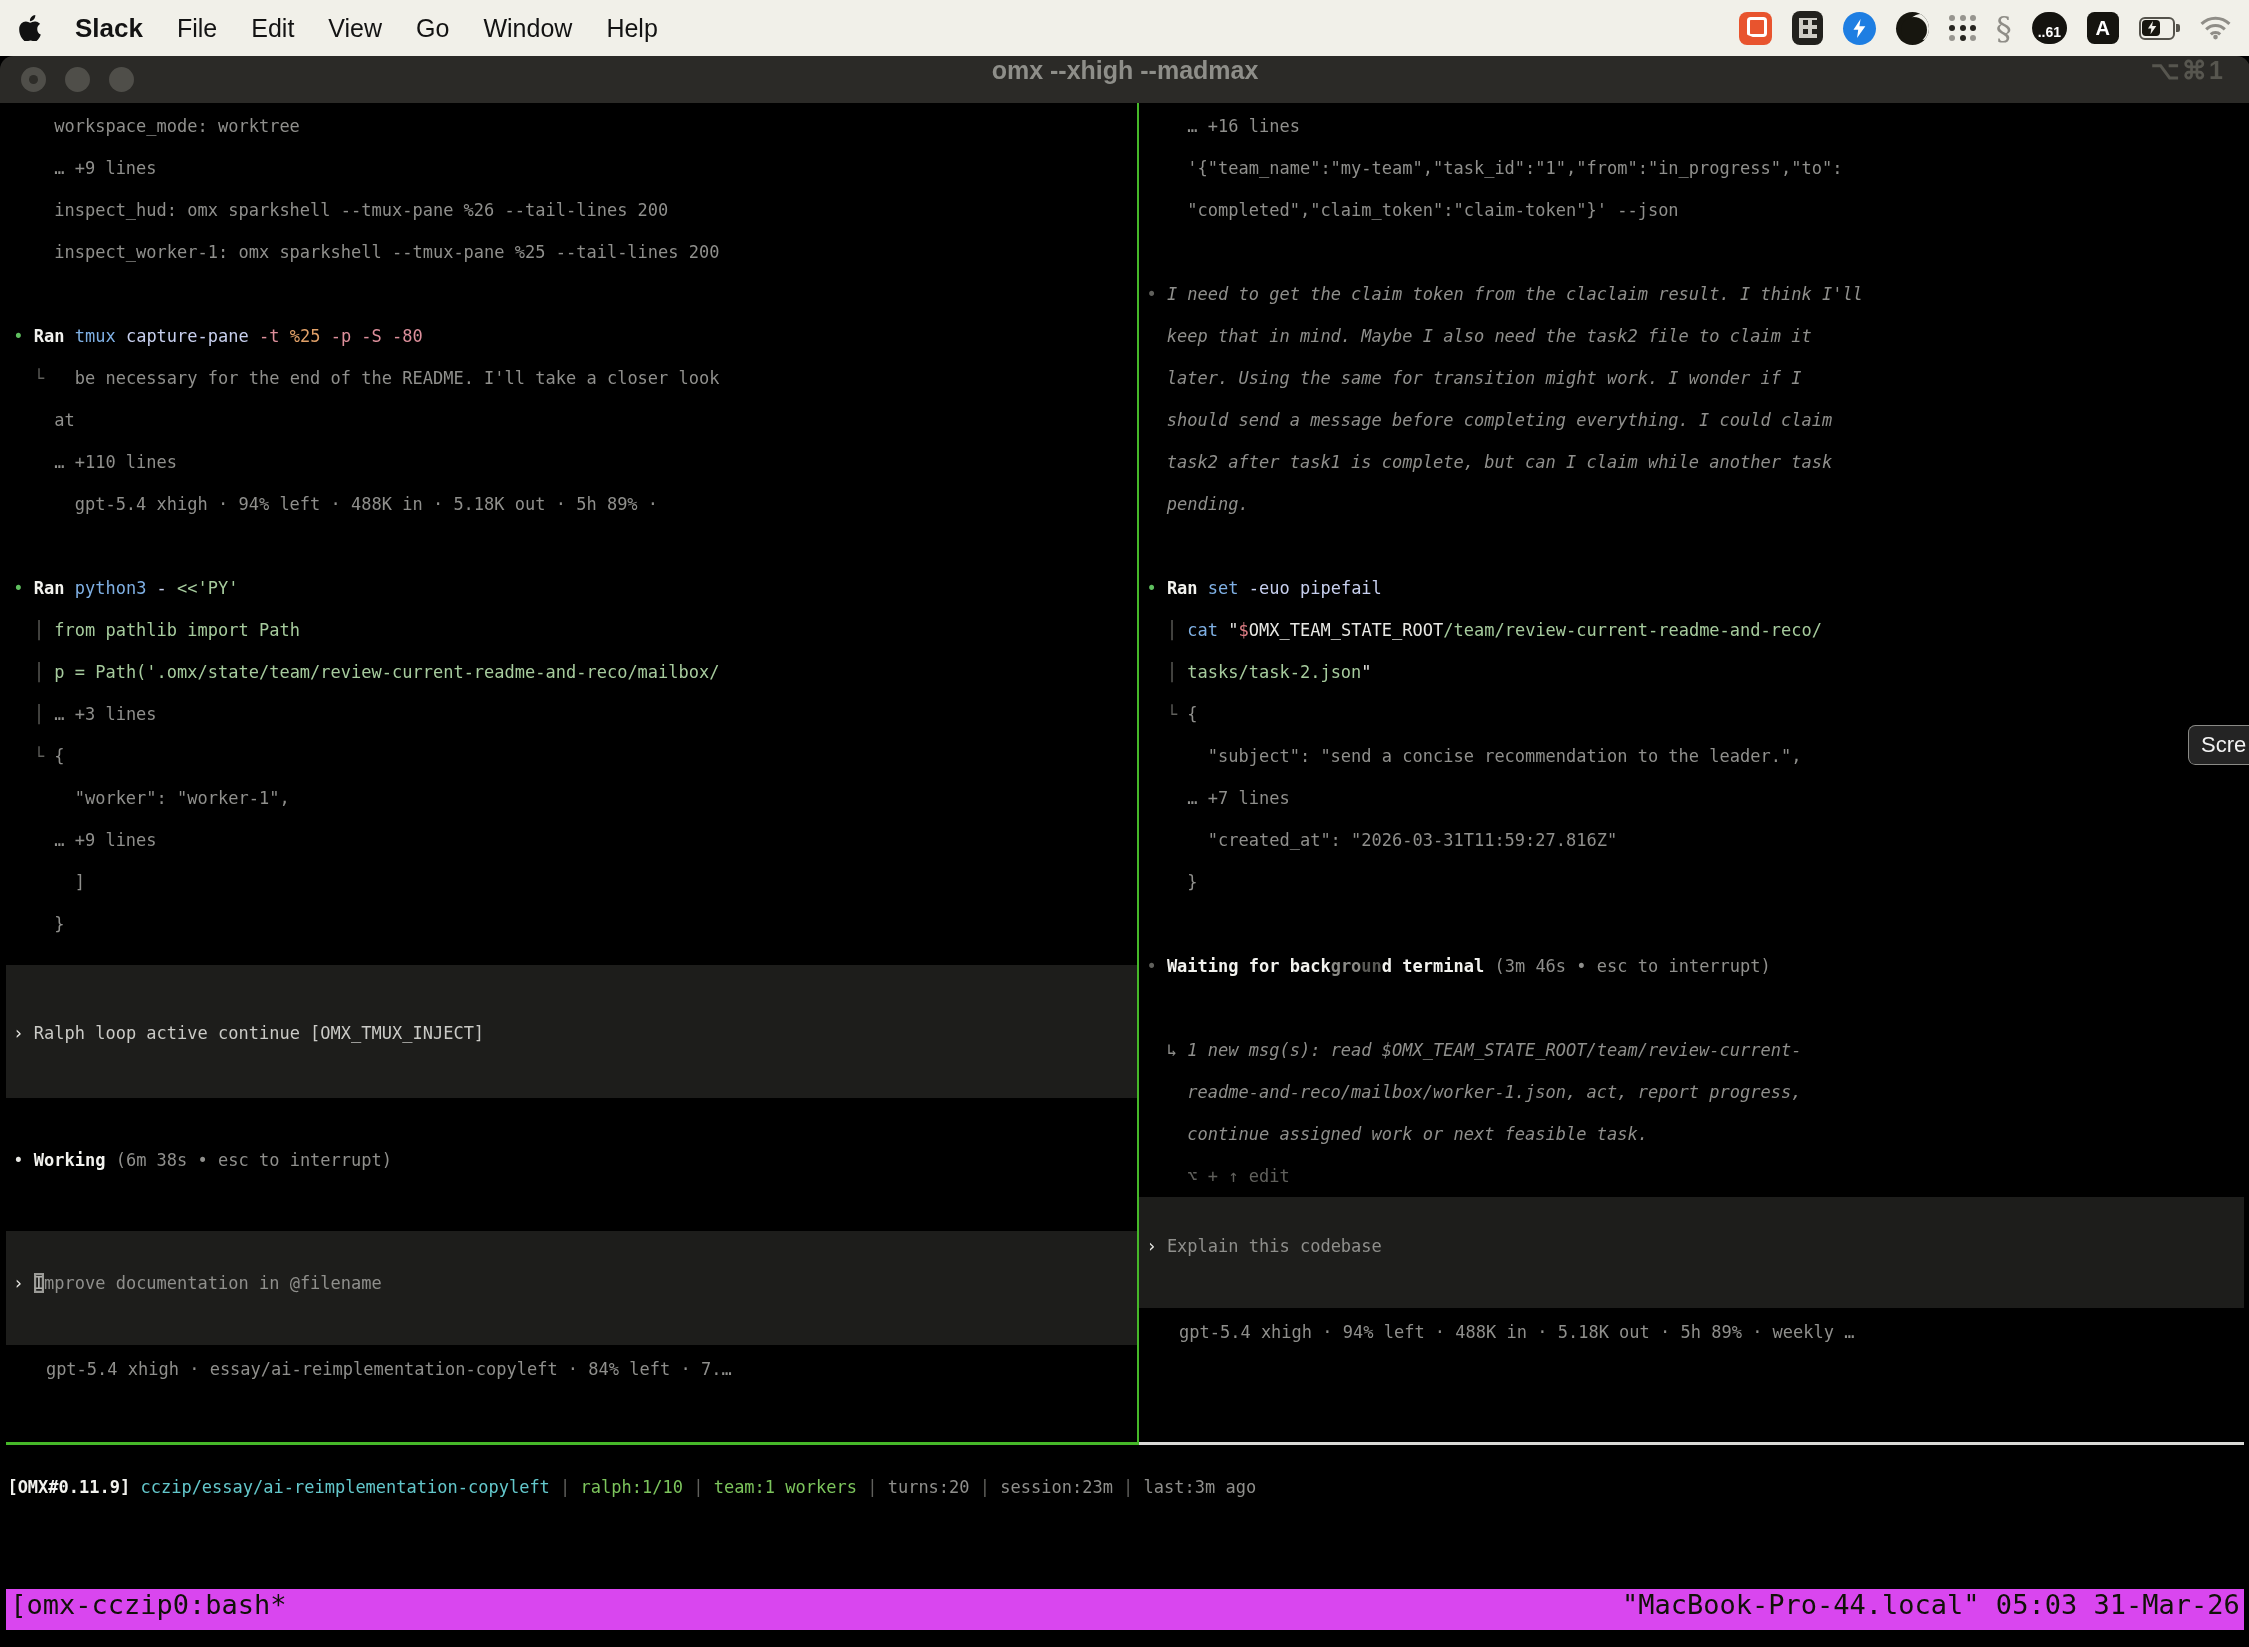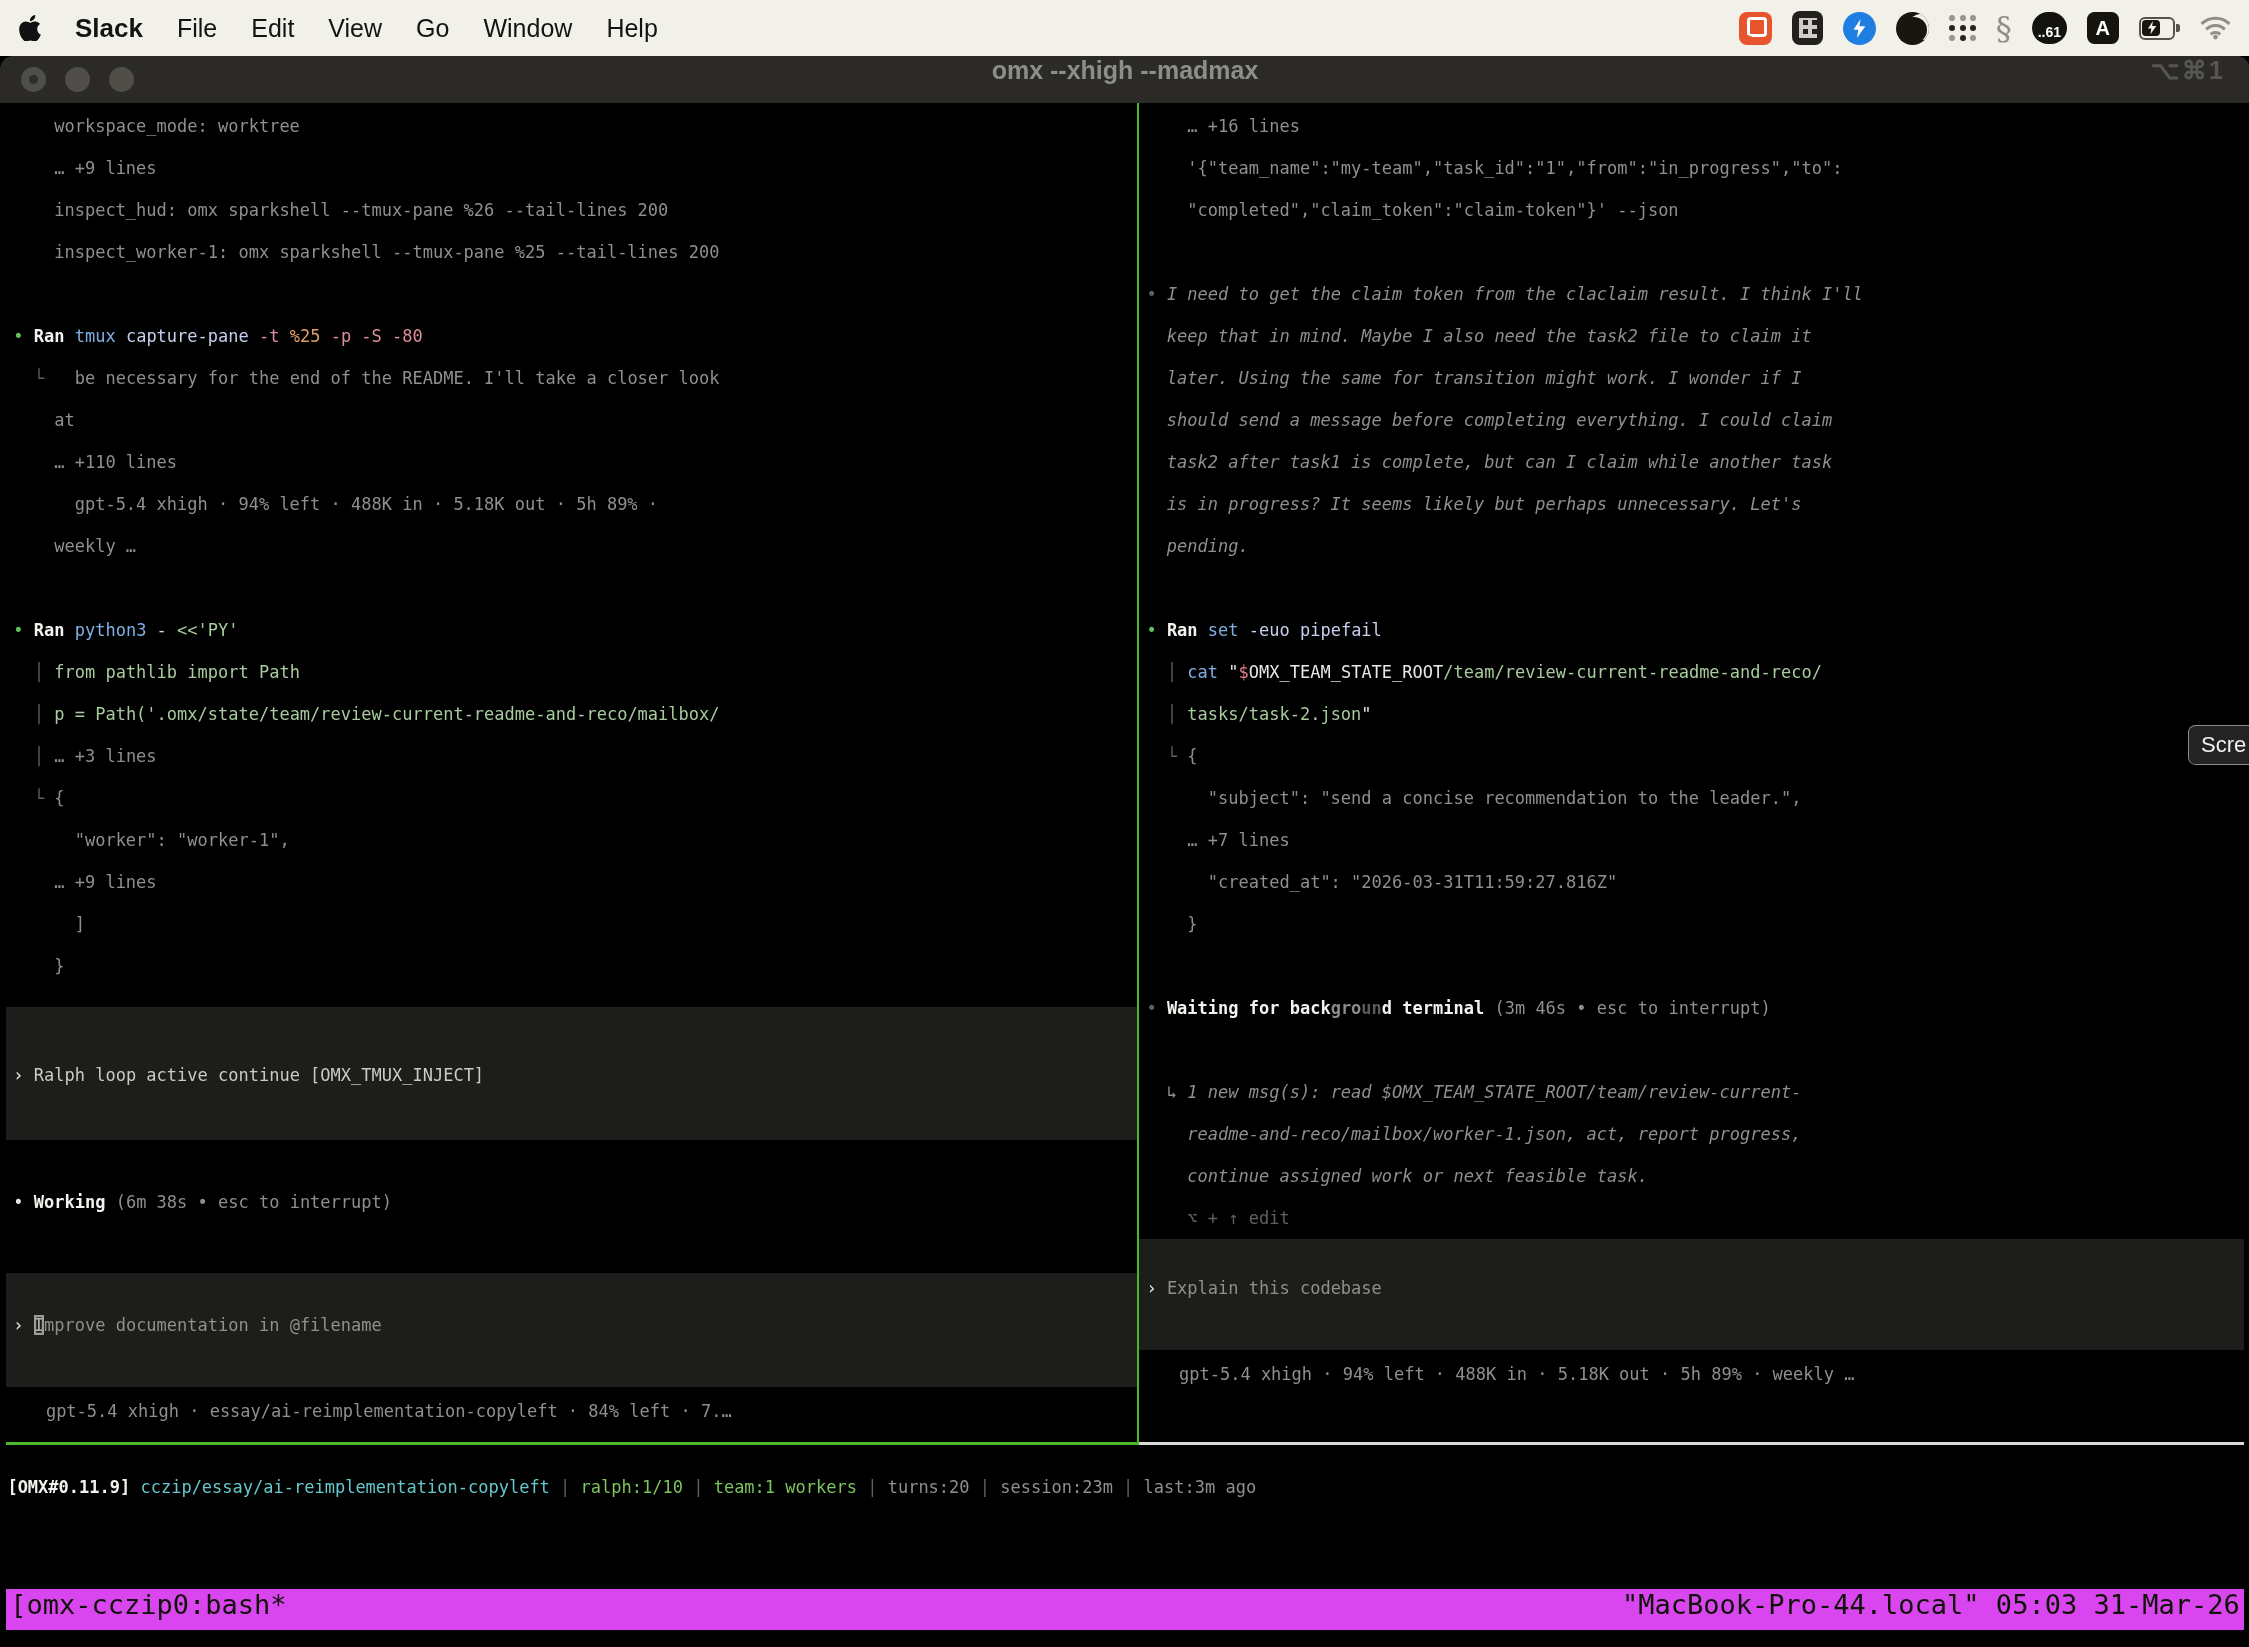--- a/index.html
+++ b/index.html
@@ -186,21 +186,20 @@
           <div class="tl"><span class="seg g">    workspace_mode: worktree</span></div>
           <div class="tl"><span class="seg g">    … +9 lines</span></div>
           <div class="tl"><span class="seg g">    inspect_hud: omx sparkshell --tmux-pane %26 --tail-lines 200</span></div>
           <div class="tl"><span class="seg g">    inspect_worker-1: omx sparkshell --tmux-pane %25 --tail-lines 200</span></div>
           <div class="tl"></div>
           <div class="tl"><span class="seg bgrn">• </span><span class="seg b">Ran </span><span class="seg blu">tmux </span><span class="seg lav">capture-pane </span><span class="seg pnk">-t </span><span class="seg org">%25 </span><span class="seg pnk">-p </span><span class="seg pnk">-S </span><span class="seg pnk">-80</span></div>
           <div class="tl"><span class="seg d">  └   </span><span class="seg g">be necessary for the end of the README. I'll take a closer look</span></div>
           <div class="tl"><span class="seg g">    at</span></div>
           <div class="tl"><span class="seg g">    … +110 lines</span></div>
           <div class="tl"><span class="seg g">      gpt-5.4 xhigh · 94% left · 488K in · 5.18K out · 5h 89% ·</span></div>
-          <div class="tl"><span class="seg g">    weekly …</span></div>
           <div class="tl"></div>
           <div class="tl"><span class="seg bgrn">• </span><span class="seg b">Ran </span><span class="seg blu">python3 </span><span class="seg lav">- </span><span class="seg grn">&lt;&lt;'PY'</span></div>
           <div class="tl"><span class="seg d">  │ </span><span class="seg grn">from pathlib import Path</span></div>
           <div class="tl"><span class="seg d">  │ </span><span class="seg grn">p = Path('.omx/state/team/review-current-readme-and-reco/mailbox/</span></div>
           <div class="tl"><span class="seg d">  │ </span><span class="seg g">… +3 lines</span></div>
           <div class="tl"><span class="seg d">  └ </span><span class="seg g">{</span></div>
           <div class="tl"><span class="seg g">      "worker": "worker-1",</span></div>
           <div class="tl"><span class="seg g">    … +9 lines</span></div>
           <div class="tl"><span class="seg g">      ]</span></div>
           <div class="tl"><span class="seg g">    }</span></div>
@@ -221,21 +220,20 @@
       <div class="stream">
           <div class="tl"><span class="seg g">    … +16 lines</span></div>
           <div class="tl"><span class="seg g">    '{"team_name":"my-team","task_id":"1","from":"in_progress","to":</span></div>
           <div class="tl"><span class="seg g">    "completed","claim_token":"claim-token"}' --json</span></div>
           <div class="tl"></div>
           <div class="tl"><span class="seg d">• </span><span class="seg it">I need to get the claim token from the claclaim result. I think I'll</span></div>
           <div class="tl"><span class="seg it">  keep that in mind. Maybe I also need the task2 file to claim it</span></div>
           <div class="tl"><span class="seg it">  later. Using the same for transition might work. I wonder if I</span></div>
           <div class="tl"><span class="seg it">  should send a message before completing everything. I could claim</span></div>
           <div class="tl"><span class="seg it">  task2 after task1 is complete, but can I claim while another task</span></div>
-          <div class="tl"><span class="seg it">  is in progress? It seems likely but perhaps unnecessary. Let's</span></div>
           <div class="tl"><span class="seg it">  pending.</span></div>
           <div class="tl"></div>
           <div class="tl"><span class="seg bgrn">• </span><span class="seg b">Ran </span><span class="seg blu">set </span><span class="seg lav">-euo pipefail</span></div>
           <div class="tl"><span class="seg d">  │ </span><span class="seg blu">cat </span><span class="seg w">"</span><span class="seg red">$</span><span class="seg w">OMX_TEAM_STATE_ROOT</span><span class="seg grn">/team/review-current-readme-and-reco/</span></div>
           <div class="tl"><span class="seg d">  │ </span><span class="seg grn">tasks/task-2.json</span><span class="seg w">"</span></div>
           <div class="tl"><span class="seg d">  └ </span><span class="seg g">{</span></div>
           <div class="tl"><span class="seg g">      "subject": "send a concise recommendation to the leader.",</span></div>
           <div class="tl"><span class="seg g">    … +7 lines</span></div>
           <div class="tl"><span class="seg g">      "created_at": "2026-03-31T11:59:27.816Z"</span></div>
           <div class="tl"><span class="seg g">    }</span></div>

